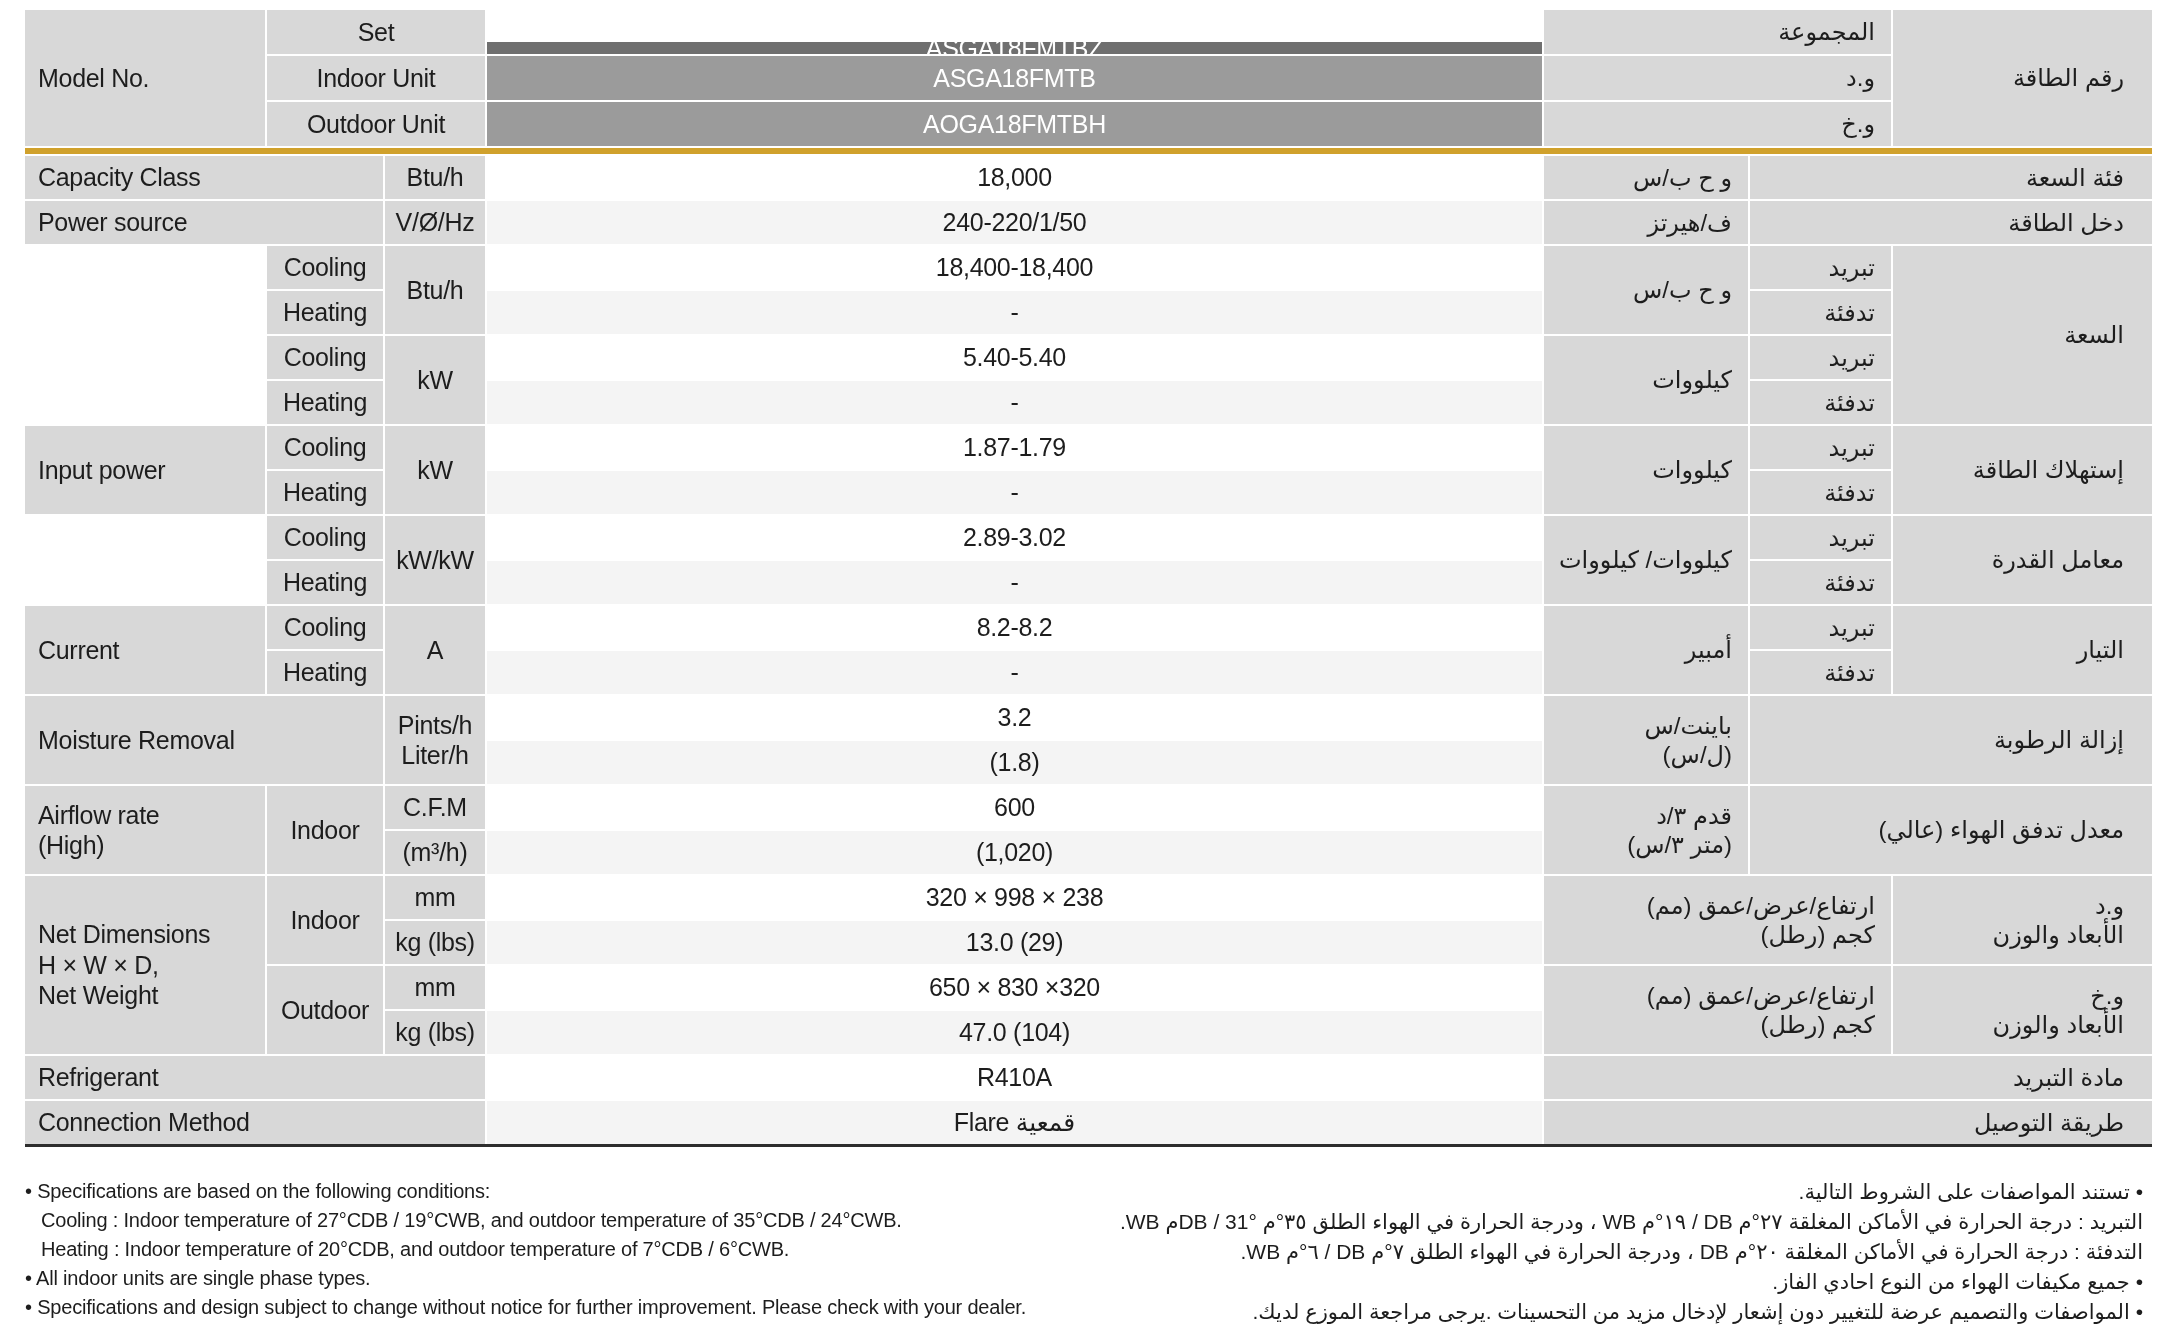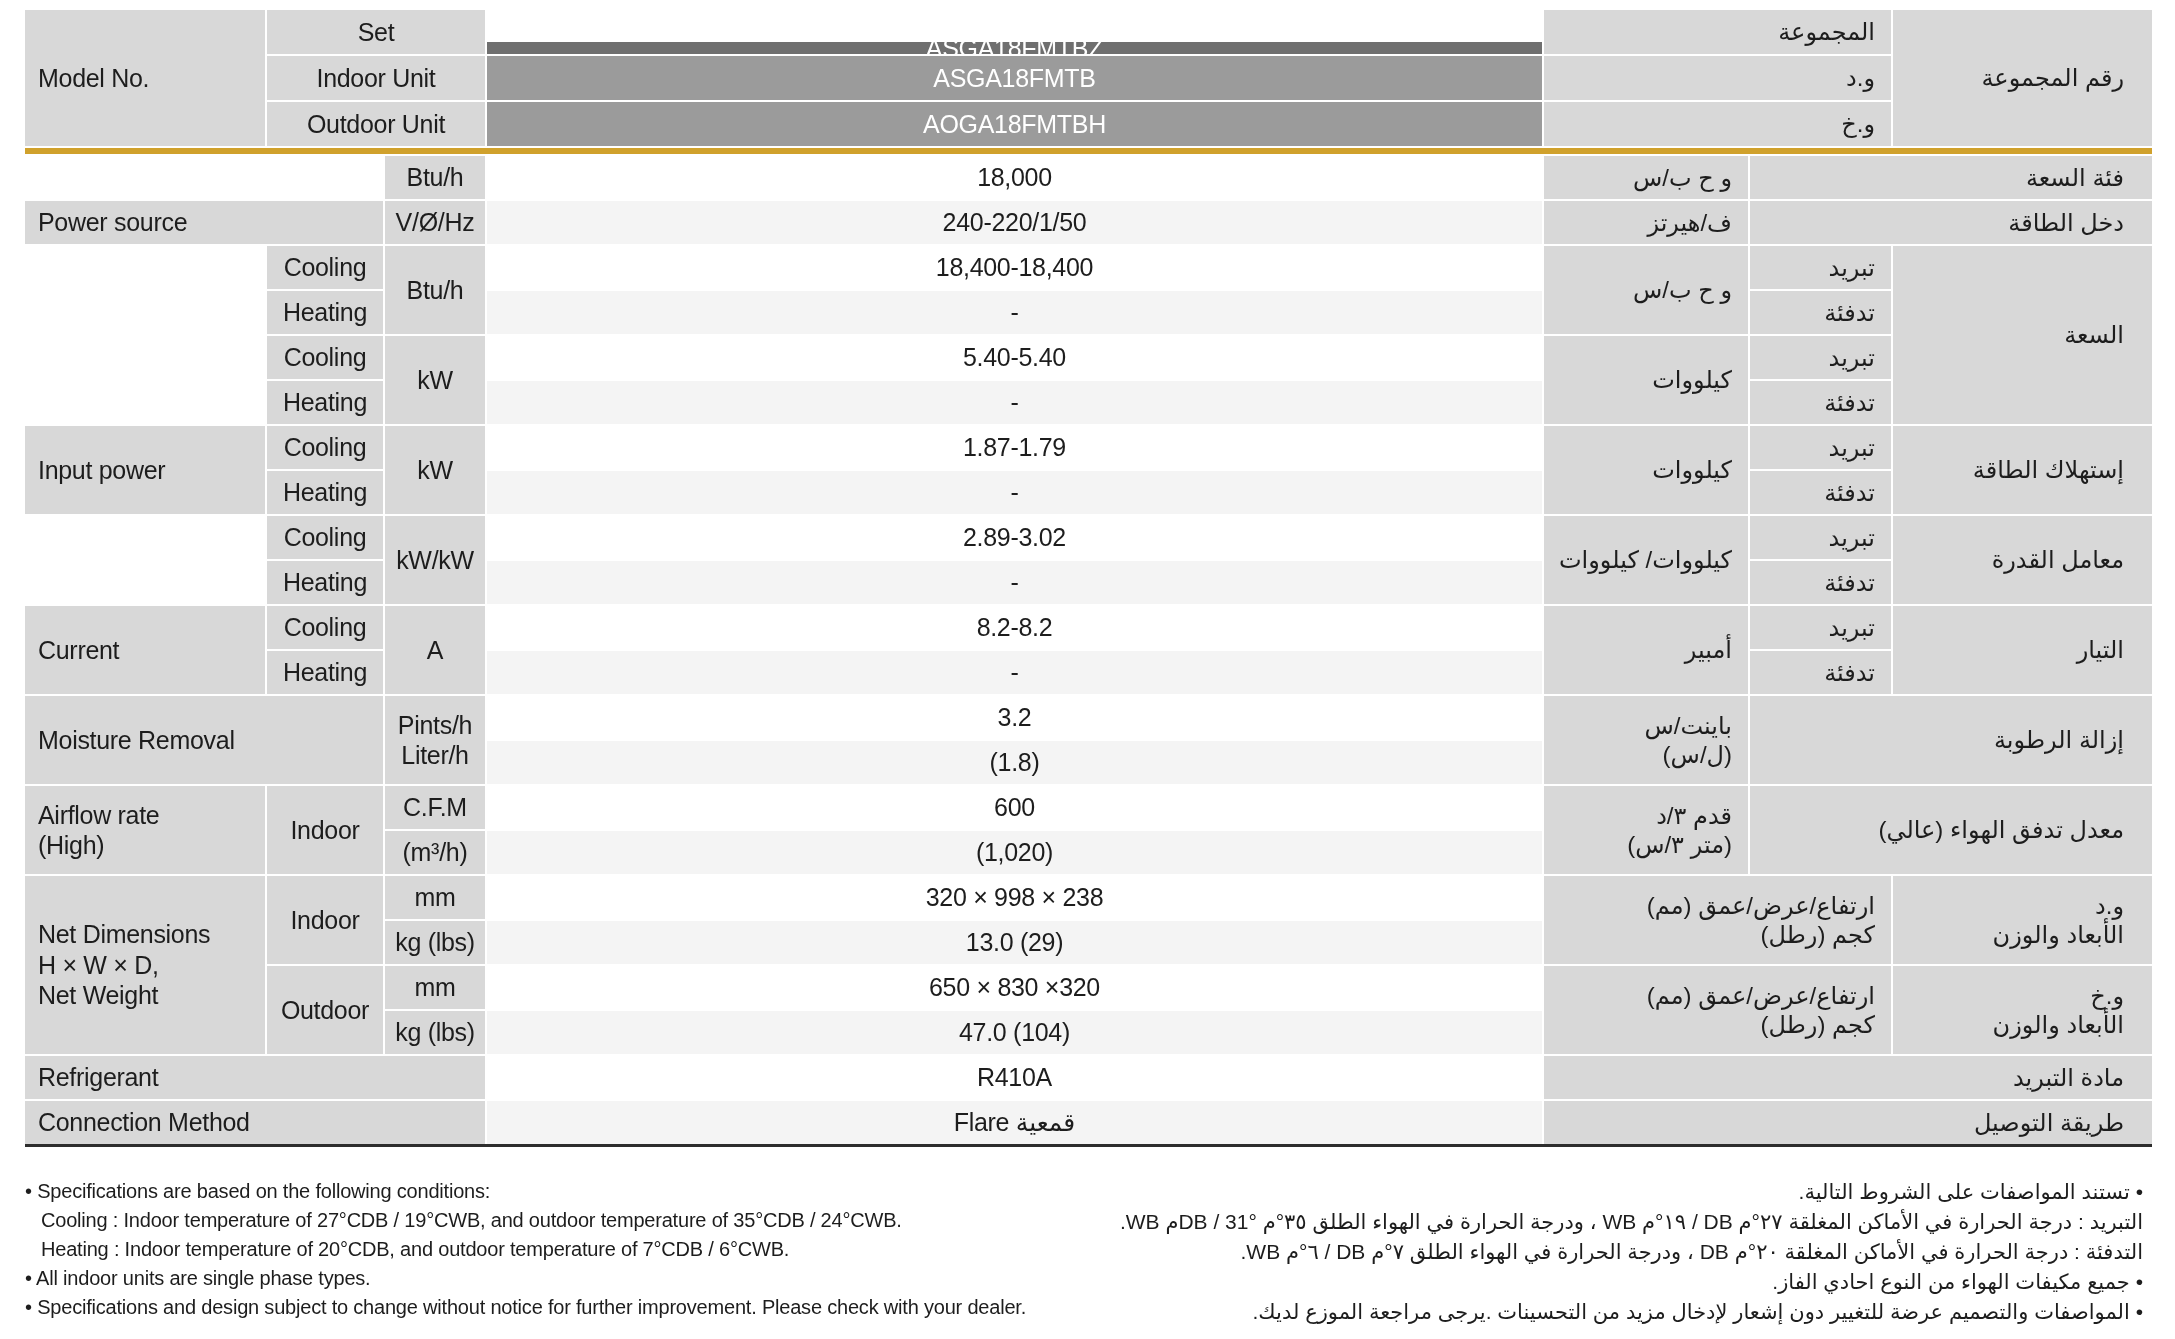--- a/index.html
+++ b/index.html
@@ -53,24 +53,25 @@
     <div class="g lab" style="grid-area:1/1/4/2">Model No.</div>
     <div class="g ctr" style="grid-area:1/2/2/4">Set</div>
     <div class="g ctr" style="grid-area:2/2/3/4">Indoor Unit</div>
     <div class="g ctr" style="grid-area:3/2/4/4">Outdoor Unit</div>
     <div class="g bar dark" style="grid-area:1/4/2/5">ASGA18FMTBZ</div>
     <div class="g bar mid" style="grid-area:2/4/3/5">ASGA18FMTB</div>
     <div class="g bar mid" style="grid-area:3/4/4/5">AOGA18FMTBH</div>
     <div class="g ar" style="grid-area:1/5/2/7">المجموعة</div>
     <div class="g ar" style="grid-area:2/5/3/7">و.د</div>
     <div class="g ar" style="grid-area:3/5/4/7">و.خ</div>
-    <div class="g ar arlab" style="grid-area:1/7/4/8">رقم المجموعة</div>
+    <div class="g ar arlab" style="grid-area:1/7/4/8">رقم الطاقة</div>
 
     <div class="gold" style="grid-area:4/1/5/8"></div>
 
+    <div class="g lab" style="grid-area:5/1/6/3">Capacity Class</div>
     <div class="g ctr" style="grid-area:5/3/6/4">Btu/h</div>
     <div class="g val" style="grid-area:5/4/6/5">18,000</div>
     <div class="g ar" style="grid-area:5/5/6/6">و ح ب/س</div>
     <div class="g ar arlab" style="grid-area:5/6/6/8">فئة السعة</div>
 
     <div class="g lab" style="grid-area:6/1/7/3">Power source</div>
     <div class="g ctr" style="grid-area:6/3/7/4">V/Ø/Hz</div>
     <div class="g val alt" style="grid-area:6/4/7/5">240-220/1/50</div>
     <div class="g ar" style="grid-area:6/5/7/6">ف/هيرتز</div>
     <div class="g ar arlab" style="grid-area:6/6/7/8">دخل الطاقة</div>

